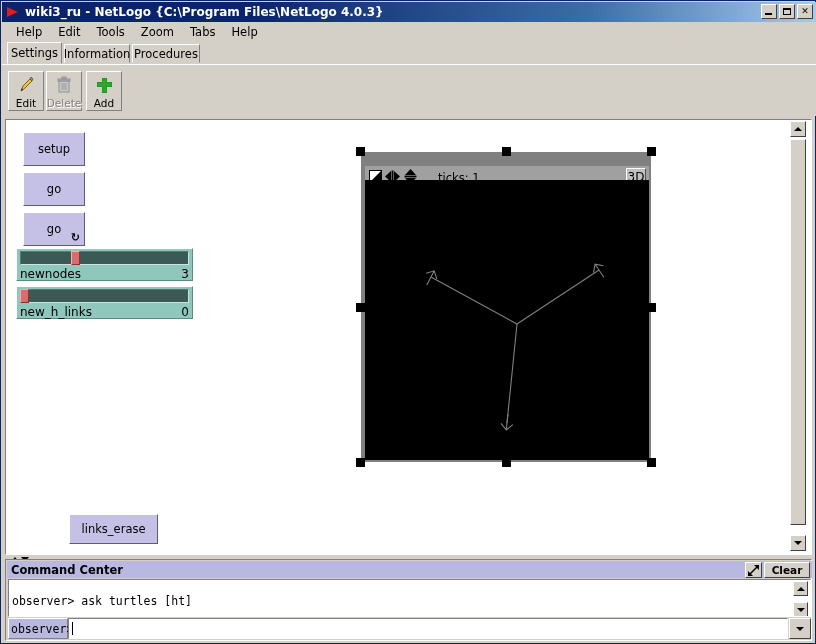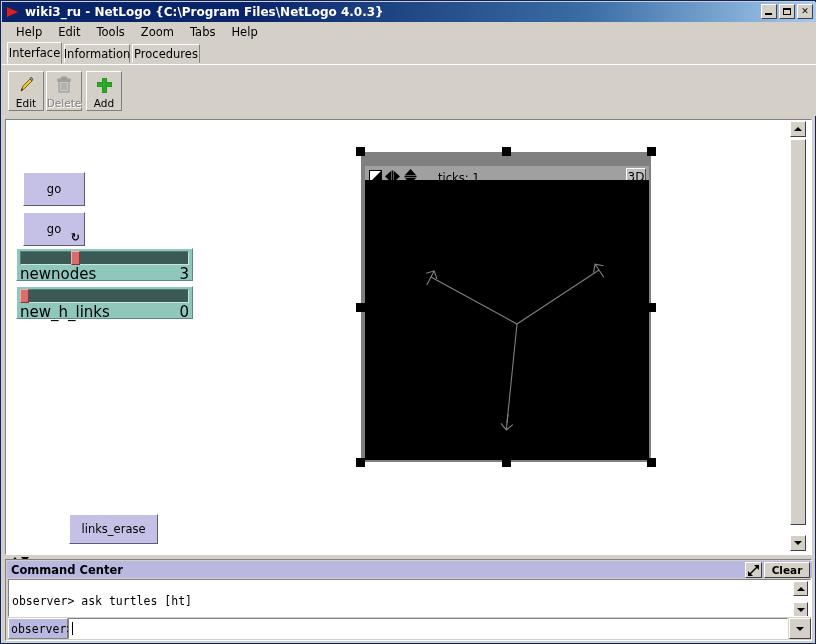--- a/index.html
+++ b/index.html
@@ -341,21 +341,21 @@
     border: 1px solid;
     border-color: #f0b0b0 #8a3232 #8a3232 #f0b0b0;
     box-sizing: border-box;
     cursor: default;
   }
   .sl-foot {
     display: flex;
     justify-content: space-between;
     align-items: center;
     height: 15px;
-    font-size: 15px;
+    font-size: 12px;
     color: #000;
     padding-top: 1px;
   }
 
   
   .view-widget {
     position: absolute;
     left: 355px; top: 146px;
     width: 300px; height: 320px;
   }
@@ -591,21 +591,21 @@
   <div class="menubar">
     <div class="menu-item">Help</div>
     <div class="menu-item">Edit</div>
     <div class="menu-item">Tools</div>
     <div class="menu-item">Zoom</div>
     <div class="menu-item">Tabs</div>
     <div class="menu-item">Help</div>
   </div>
 
   <div class="tabstrip">
-    <div class="tab selected" style="left:5px; width:55px;">Interface</div>
+    <div class="tab selected" style="left:5px; width:55px;">Settings</div>
     <div class="tab" style="left:62px; width:66px;">Information</div>
     <div class="tab" style="left:130px; width:68px;">Procedures</div>
   </div>
 
   <div class="toolbar">
 
     <div class="tbtn" style="left:6px;">
       <div class="ico">
         <svg width="18" height="18" viewBox="0 0 18 18">
           <polygon points="4,15 6,10 13,3 15,5 8,12" fill="#e8c840" stroke="#806010" stroke-width="1"></polygon>
@@ -671,20 +671,23 @@
       </div>
     </div>
 
     <div class="sep-bar" style="left:527px; top:77px;"></div>
 
     <div class="settings-btn">Settings...</div>
   </div>
 
   <div class="iface">
 
+    <div class="nl-btn" style="left:17px; top:12px; width:62px; height:34px;">
+      <span>setup</span>
+    </div>
 
     <div class="nl-btn" style="left:17px; top:52px; width:62px; height:34px;">
       <span>go</span>
     </div>
 
     <div class="nl-btn" style="left:17px; top:92px; width:62px; height:34px;">
       <span>go</span>
       <span class="forever">↻</span>
     </div>
 

